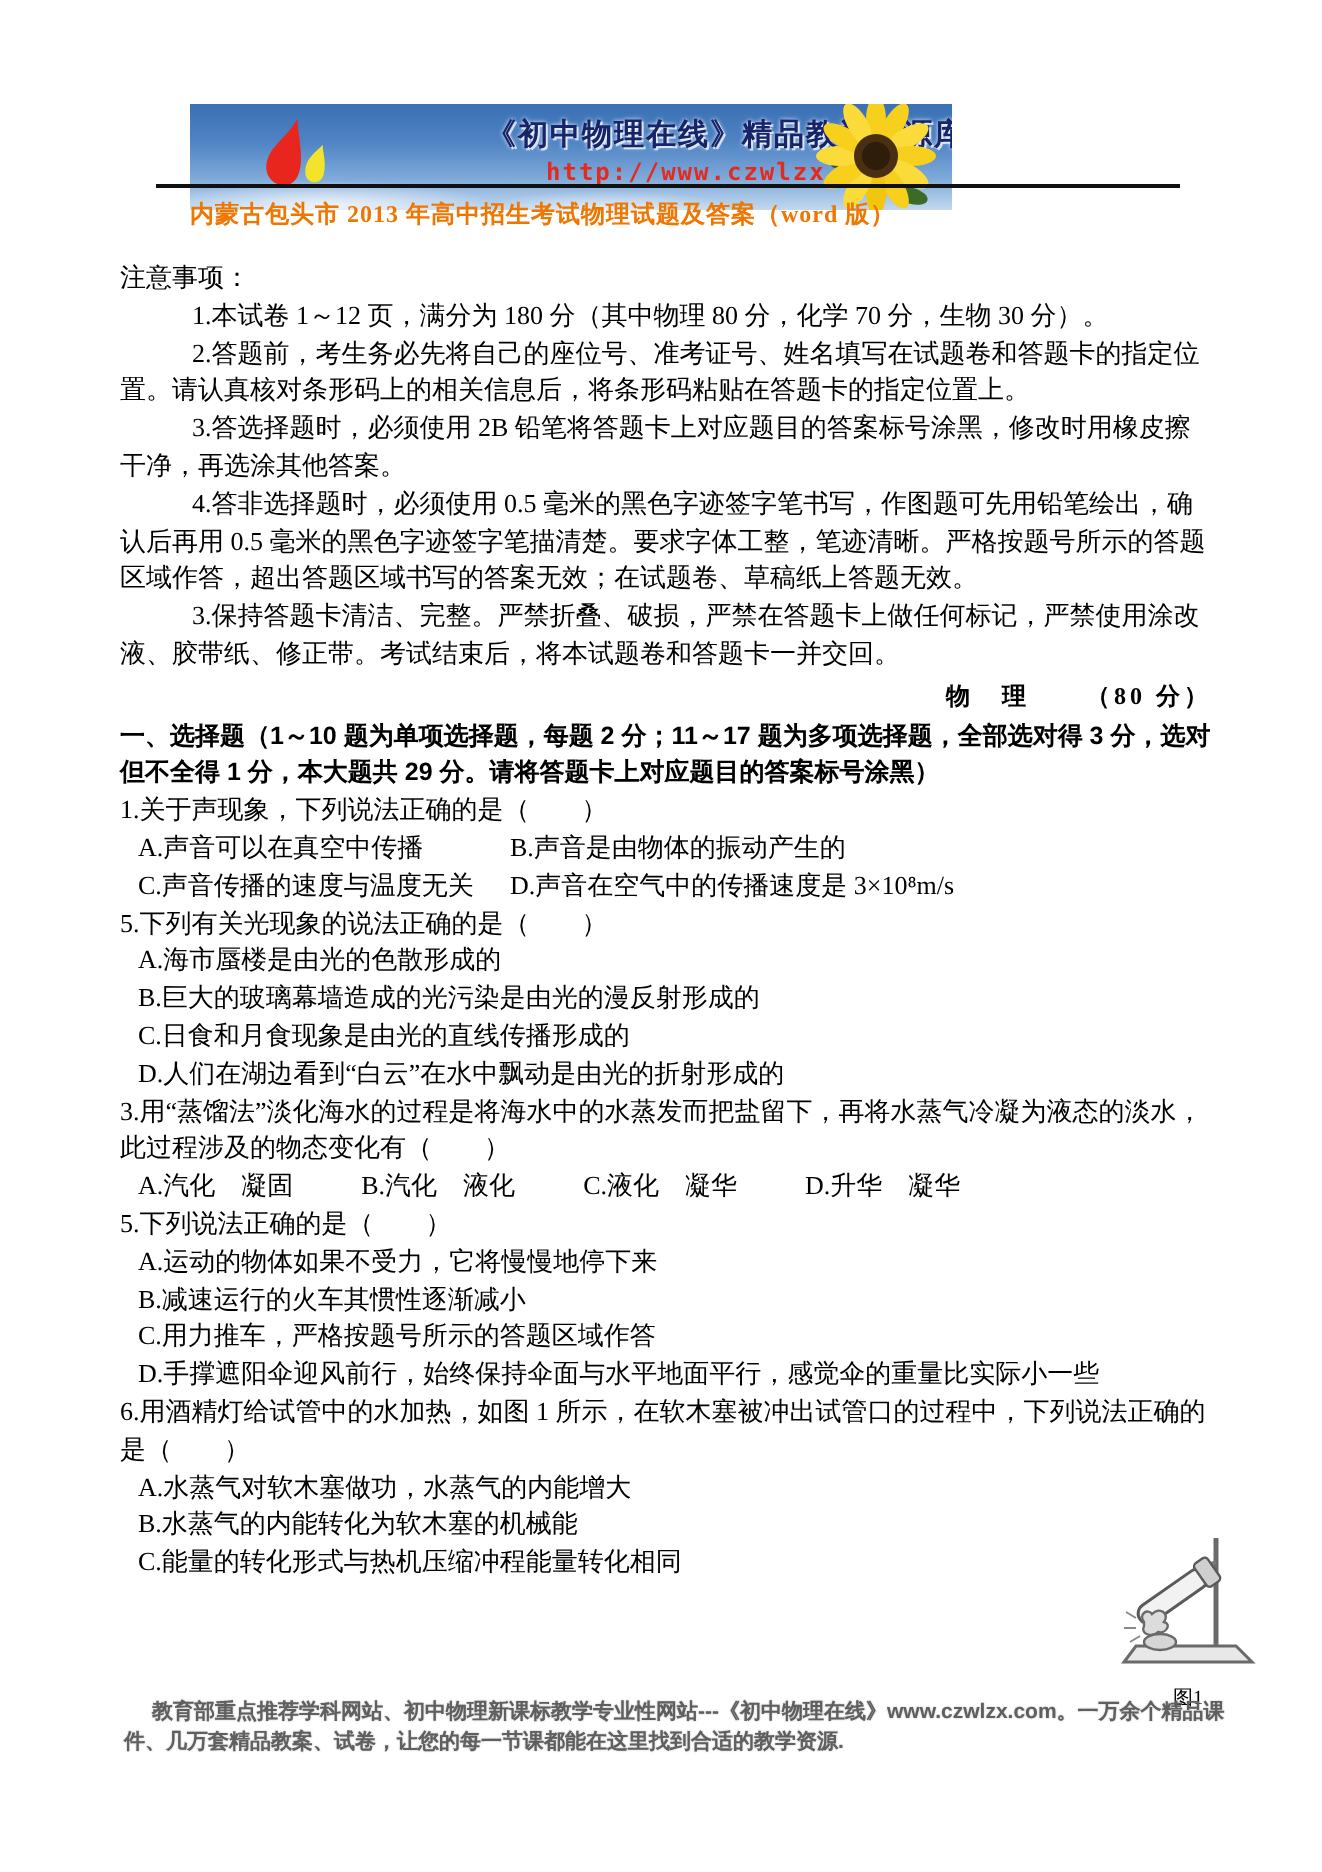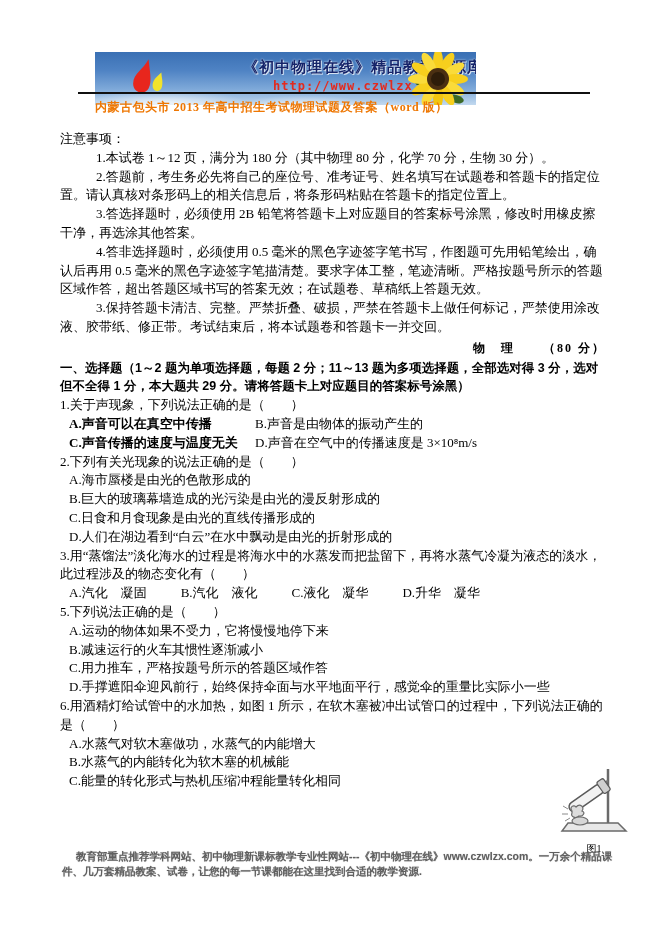--- a/index.html
+++ b/index.html
@@ -40,21 +40,21 @@
     position:absolute;left:60px;top:130px;width:546px;
     font-size:13px;line-height:18.8px;
   }
   .indented{text-indent:36px;}
   .pad1{padding-left:36px;}
   .subject-heading{font-weight:bold;font-size:12px;text-align:right;letter-spacing:2px;margin:2px 0 1px 0;}
   .section-intro{font-weight:bold;font-family:"Liberation Sans","DejaVu Sans",sans-serif;font-size:12.5px;}
   .q{margin:0;}
   .opt-row{display:flex;padding-left:9px;}
   .opt-row > span{margin-right:34px;white-space:nowrap;}
-  .opt-row > span.colw{margin-right:0;width:186px;font-weight:bold;}
+  .opt-row > span.colw{margin-right:0;width:186px;}
   .opt-row > span:last-child{margin-right:0;}
   
   .figure1{position:absolute;left:556px;top:765px;width:76px;text-align:center;}
   .figure1 .caption{font-size:10px;line-height:11px;}
   
   .footer{
     position:absolute;left:62px;top:849px;width:554px;
     font-family:"Liberation Sans","DejaVu Sans",sans-serif;
     font-size:10.5px;line-height:15px;font-weight:bold;color:#5f5f5f;
     text-indent:14px;text-shadow:0 0 1px rgba(95,95,95,.45);
@@ -103,36 +103,36 @@
 <div class="main">
 
   <div>注意事项：</div>
   <div class="pad1">1.本试卷 1～12 页，满分为 180 分（其中物理 80 分，化学 70 分，生物 30 分）。</div>
   <div class="indented">2.答题前，考生务必先将自己的座位号、准考证号、姓名填写在试题卷和答题卡的指定位置。请认真核对条形码上的相关信息后，将条形码粘贴在答题卡的指定位置上。</div>
   <div class="indented">3.答选择题时，必须使用 2B 铅笔将答题卡上对应题目的答案标号涂黑，修改时用橡皮擦干净，再选涂其他答案。</div>
   <div class="indented">4.答非选择题时，必须使用 0.5 毫米的黑色字迹签字笔书写，作图题可先用铅笔绘出，确认后再用 0.5 毫米的黑色字迹签字笔描清楚。要求字体工整，笔迹清晰。严格按题号所示的答题区域作答，超出答题区域书写的答案无效；在试题卷、草稿纸上答题无效。</div>
   <div class="indented">3.保持答题卡清洁、完整。严禁折叠、破损，严禁在答题卡上做任何标记，严禁使用涂改液、胶带纸、修正带。考试结束后，将本试题卷和答题卡一并交回。</div>
 
   <div class="subject-heading">物　理　　（80 分）</div>
-  <div class="section-intro">一、选择题（1～2 题为单项选择题，每题 2 分；11～13 题为多项选择题，全部选对得 3 分，选对但不全得 1 分，本大题共 29 分。请将答题卡上对应题目的答案标号涂黑）</div>
+  <div class="section-intro">一、选择题（1～10 题为单项选择题，每题 2 分；11～17 题为多项选择题，全部选对得 3 分，选对但不全得 1 分，本大题共 29 分。请将答题卡上对应题目的答案标号涂黑）</div>
 
   <div class="q">
     <div>1.关于声现象，下列说法正确的是（　　）</div>
     <div class="opt-row">
       <span class="colw">A.声音可以在真空中传播</span>
       <span>B.声音是由物体的振动产生的</span>
     </div>
     <div class="opt-row">
       <span class="colw">C.声音传播的速度与温度无关</span>
       <span>D.声音在空气中的传播速度是 3×10⁸m/s</span>
     </div>
   </div>
 
   <div class="q">
-    <div>2.下列有关光现象的说法正确的是（　　）</div>
+    <div>5.下列有关光现象的说法正确的是（　　）</div>
     <div class="opt-row">
         <span>A.海市蜃楼是由光的色散形成的</span>
       </div>
     <div class="opt-row">
         <span>B.巨大的玻璃幕墙造成的光污染是由光的漫反射形成的</span>
       </div>
     <div class="opt-row">
         <span>C.日食和月食现象是由光的直线传播形成的</span>
       </div>
     <div class="opt-row">

